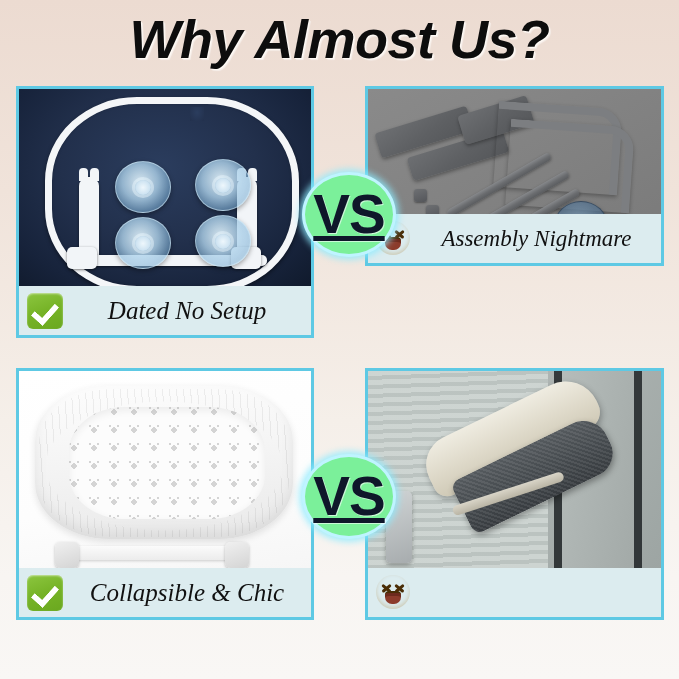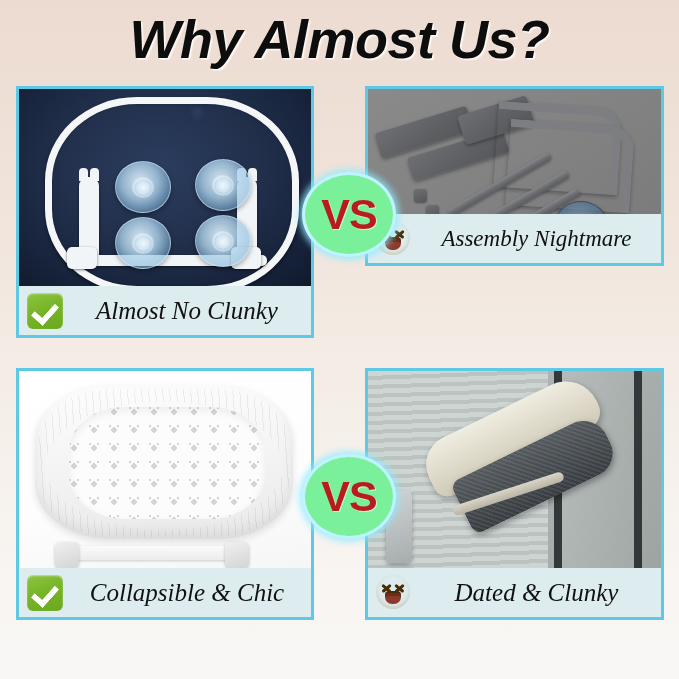--- a/index.html
+++ b/index.html
@@ -94,23 +94,23 @@
   .vs{
     position:absolute;width:88px;height:79px;border-radius:50%;
     background:#7bf09a;
     border:3px solid #bff4ff;
     box-shadow:0 0 6px 3px rgba(140,235,255,.75);
     display:flex;align-items:center;justify-content:center;
     z-index:6;
   }
   .vs span{
     font-family:"Liberation Sans",sans-serif;
-    font-weight:bold;font-size:43px;color:#b91c1c;
+    font-weight:bold;font-size:55px;color:#0f172a;
     text-shadow:1px 1px 0 rgba(255,255,255,.6);
-    letter-spacing:-1px;line-height:1;
+    letter-spacing:-1px;line-height:1;text-decoration:underline;
   }
   #vs-top{left:302px;top:172px;}
   #vs-bottom{left:302px;top:454px;}
 
   
   .navy{
     position:absolute;inset:0;
     background:radial-gradient(ellipse at 48% 40%,#2b3d5e 0%,#22304c 45%,#17233b 78%,#101a2c 100%);
   }
   .hoop{
@@ -310,21 +310,21 @@
       <div class="foot r"></div>
       <div class="cup" id="cup1"></div>
       <div class="cup" id="cup2"></div>
       <div class="cup" id="cup3"></div>
       <div class="cup" id="cup4"></div>
     </div>
     <div class="caption">
       <div class="cap-icon">
           <div class="chk"></div>
         </div>
-      <div class="cap-text">Almost No Clunky</div>
+      <div class="cap-text">Dated No Setup</div>
     </div>
   </div>
 
   <div class="panel" id="panel-tr">
     <div class="photo">
       <div class="graybg"></div>
       <div class="bracket" id="br1"></div>
       <div class="bracket" id="br2"></div>
       <div class="bracket" id="br3"></div>
       <div class="bent" id="bt1"></div>
@@ -390,21 +390,20 @@
       </div>
     </div>
     <div class="caption">
       <div class="cap-icon">
         <div class="emoji">
             <div class="eye l"></div>
             <div class="eye r"></div>
             <div class="mouth"></div>
           </div>
       </div>
-      <div class="cap-text">Dated &amp; Clunky</div>
     </div>
   </div>
 
   <div class="vs" id="vs-top">
     <span>VS</span>
   </div>
   <div class="vs" id="vs-bottom">
     <span>VS</span>
   </div>
 

